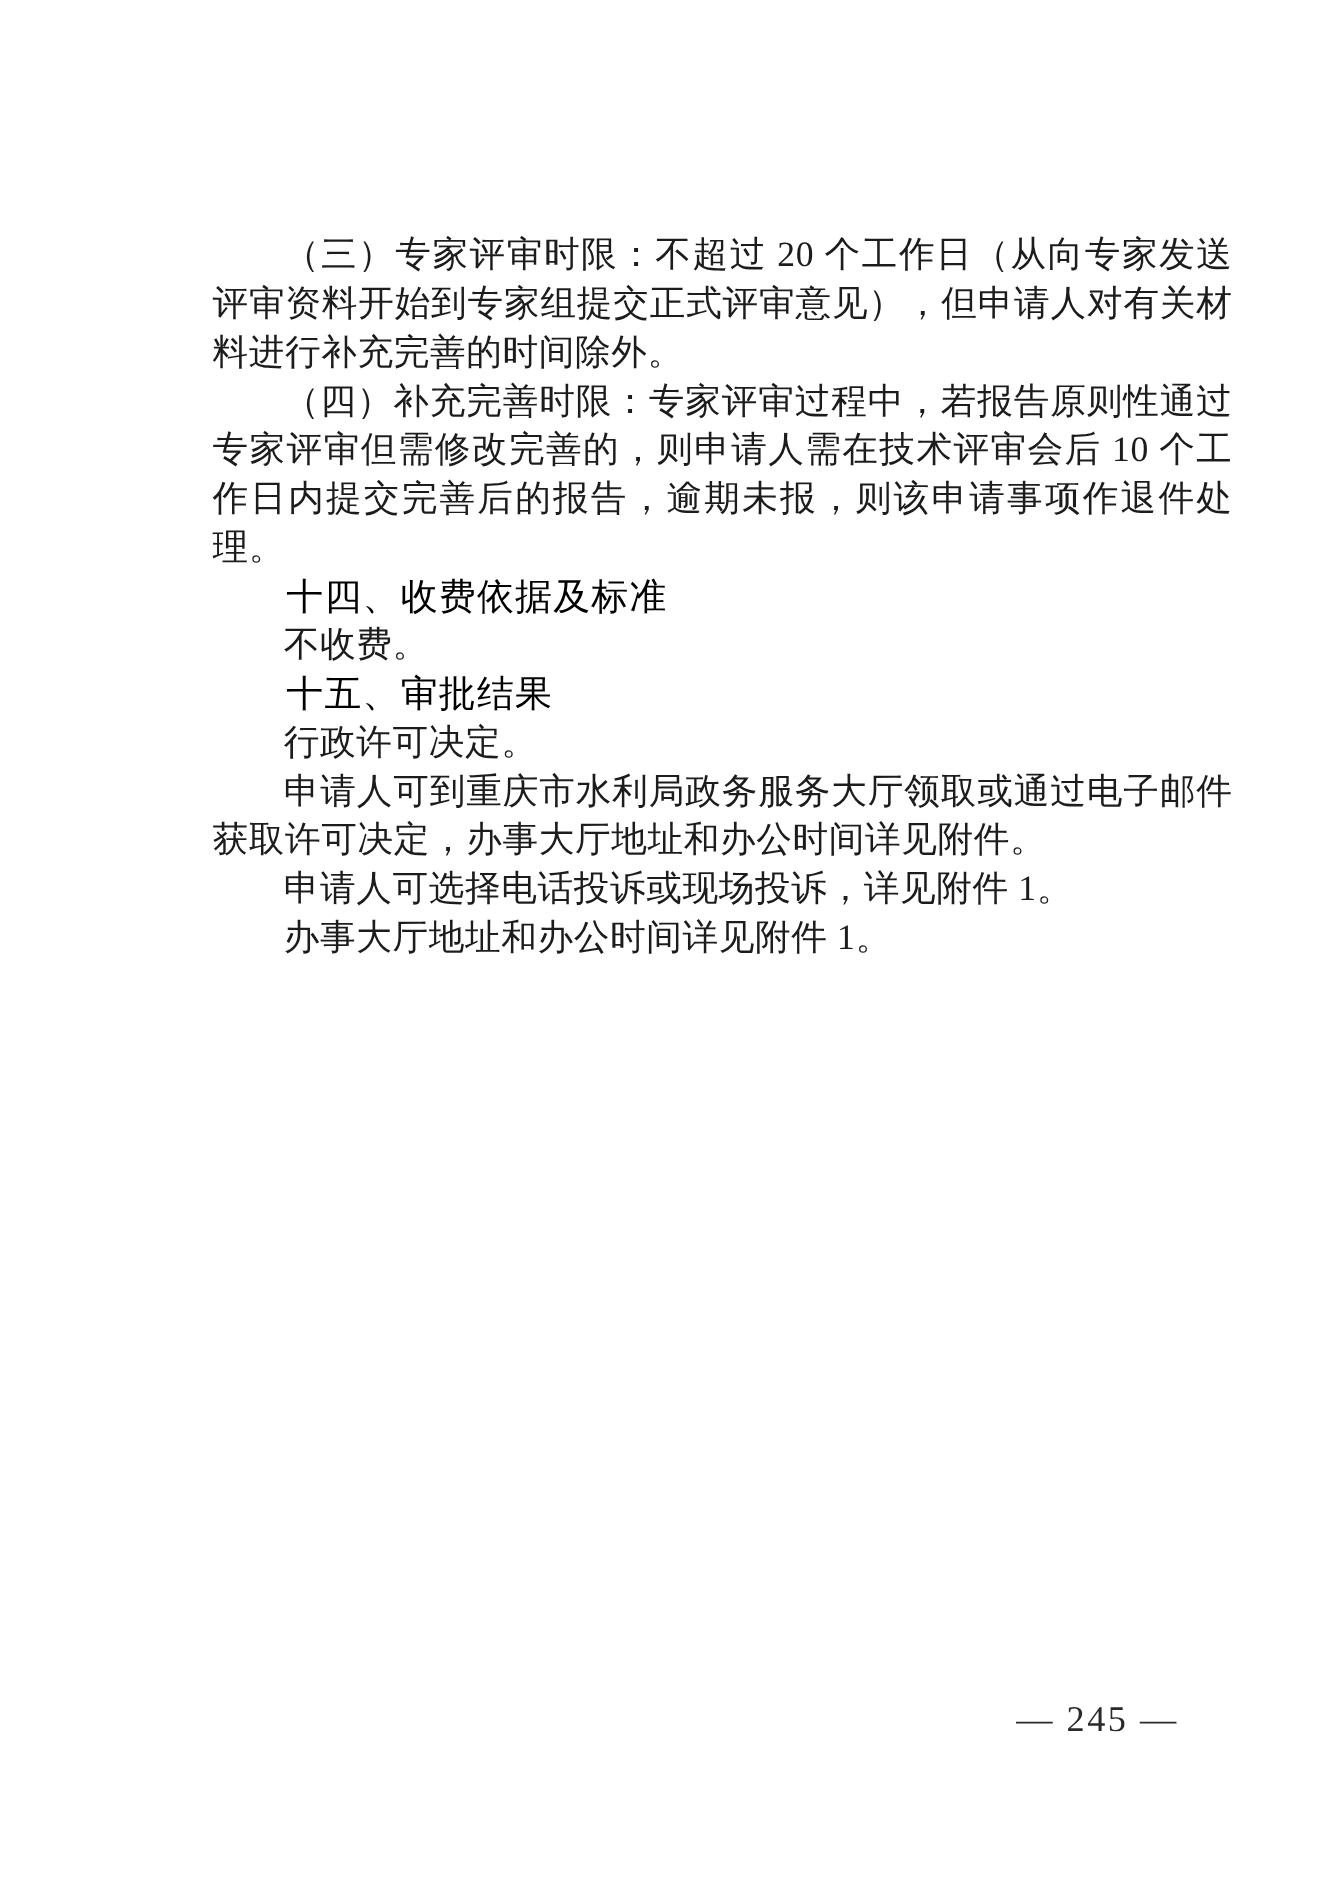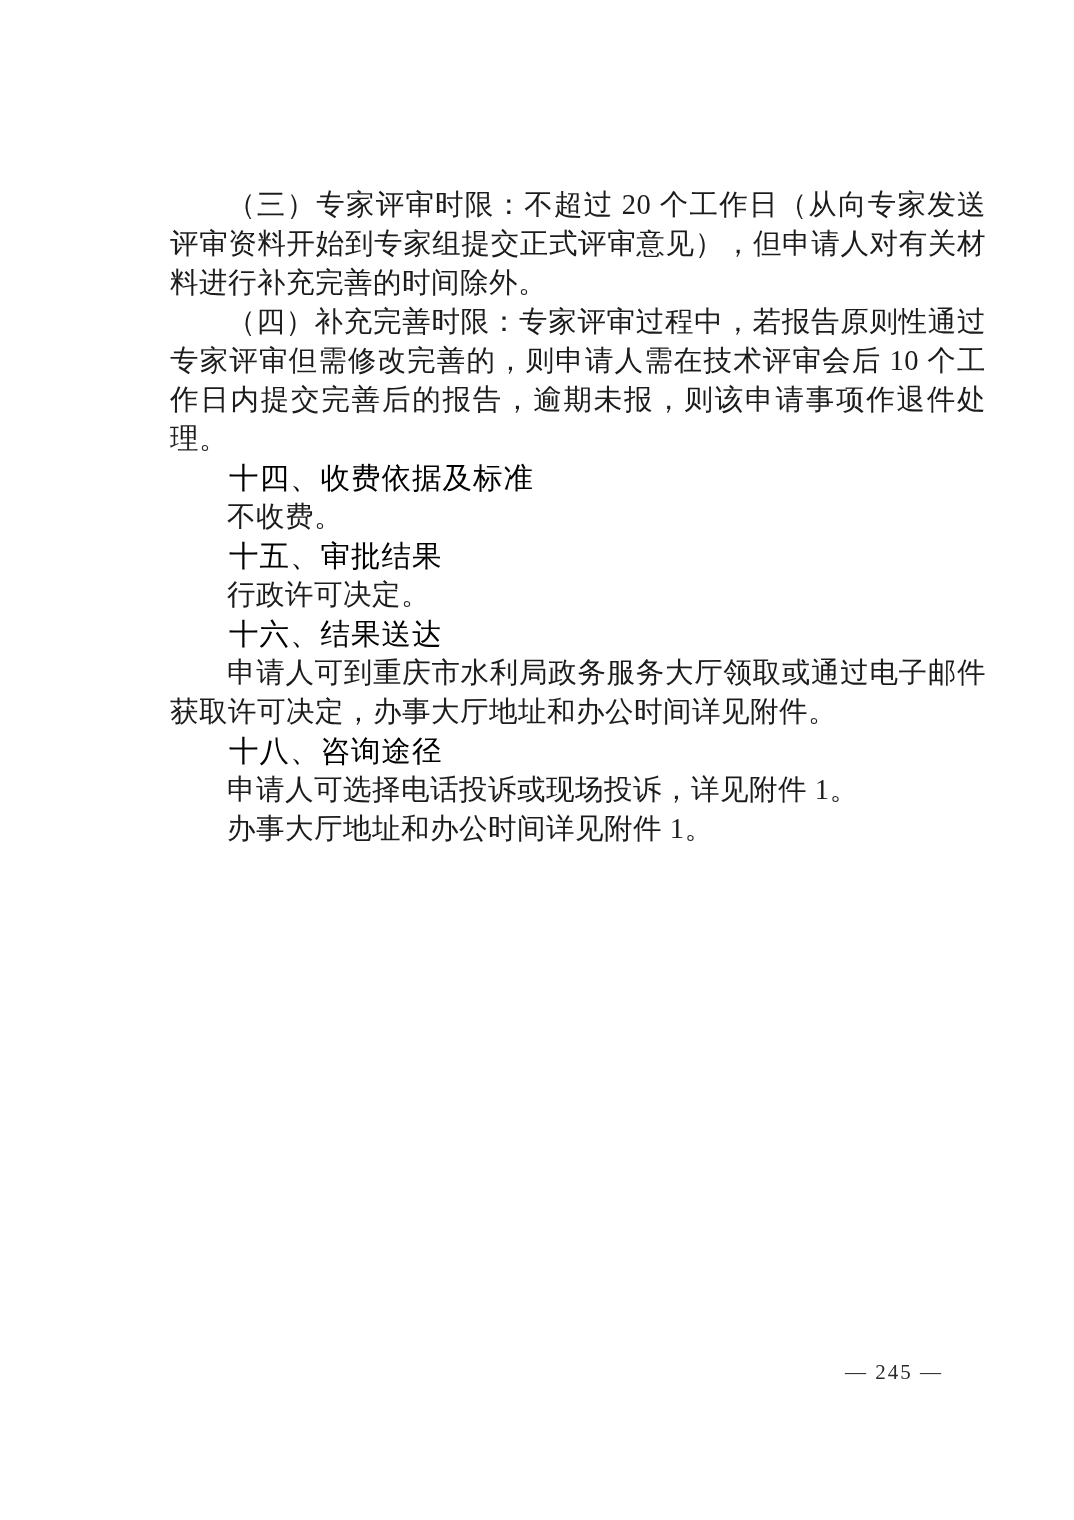--- a/index.html
+++ b/index.html
@@ -40,36 +40,34 @@
     font-weight: 400;
     color: #000000;
     letter-spacing: 1px;
     font-size: 29.5px;
   }
   .footer {
     position: absolute;
     top: 1360px;
     right: 131px;
     font-family: "Liberation Serif", "DejaVu Serif", serif;
-    font-size: 21px;
+    font-size: 29px;
     color: #2a2a2a;
     letter-spacing: 2px;
   }
 </style>
 </head>
 <body>
 
 <div class="page">
   <div class="doc-body">
       <p class="para">（三）专家评审时限：不超过 20 个工作日（从向专家发送评审资料开始到专家组提交正式评审意见），但申请人对有关材料进行补充完善的时间除外。</p>
       <p class="para">（四）补充完善时限：专家评审过程中，若报告原则性通过专家评审但需修改完善的，则申请人需在技术评审会后 10 个工作日内提交完善后的报告，逾期未报，则该申请事项作退件处理。</p>
       <p class="heading">十四、收费依据及标准</p>
       <p class="para">不收费。</p>
       <p class="heading">十五、审批结果</p>
       <p class="para">行政许可决定。</p>
-      <p class="heading">十六、结果送达</p>
       <p class="para">申请人可到重庆市水利局政务服务大厅领取或通过电子邮件获取许可决定，办事大厅地址和办公时间详见附件。</p>
-      <p class="heading">十八、咨询途径</p>
       <p class="para">申请人可选择电话投诉或现场投诉，详见附件 1。</p>
       <p class="para">办事大厅地址和办公时间详见附件 1。</p>
     </div>
   <div class="footer">— 245 —</div>
 </div>
 
 </body></html>

